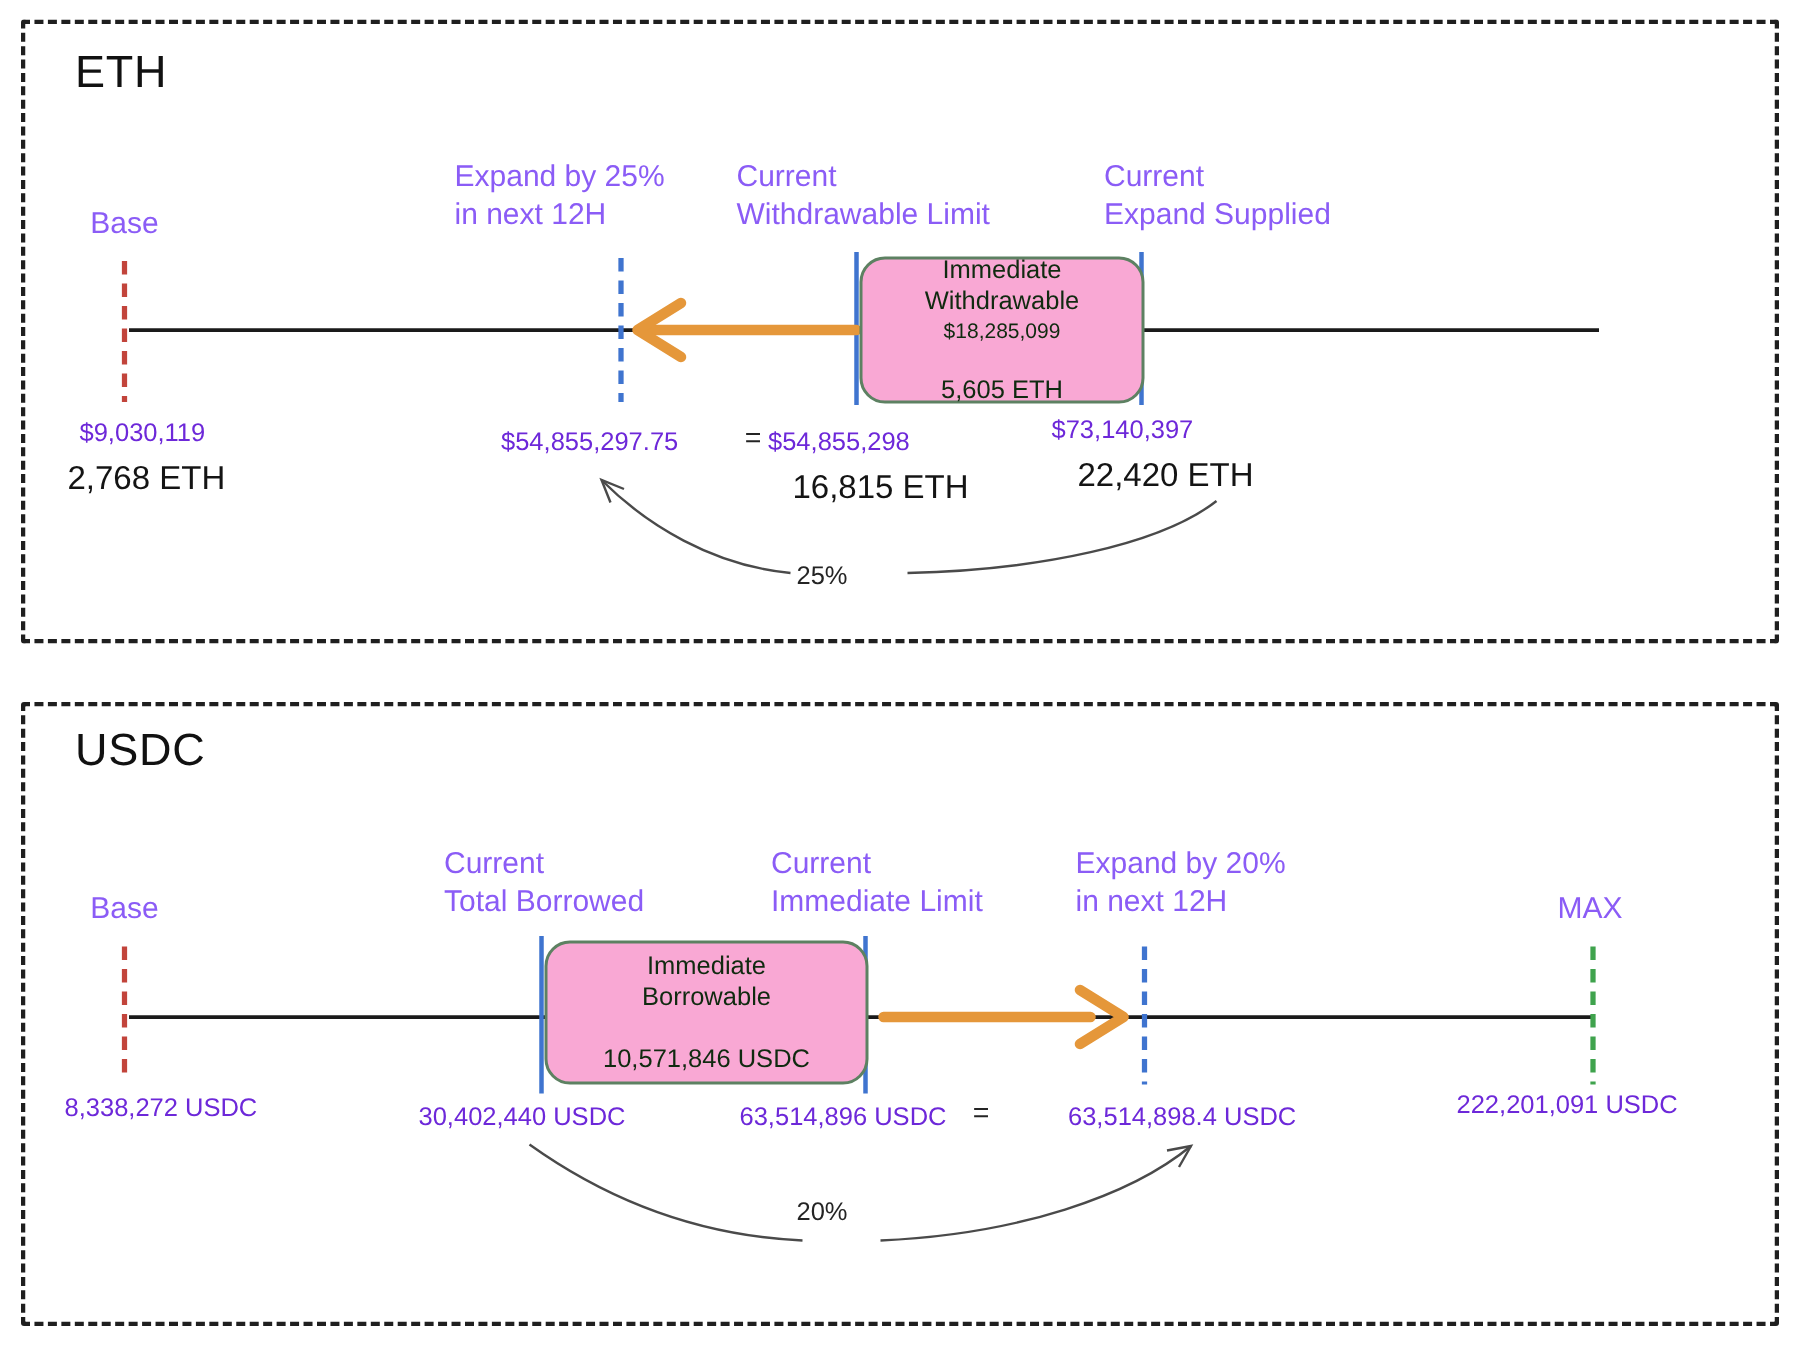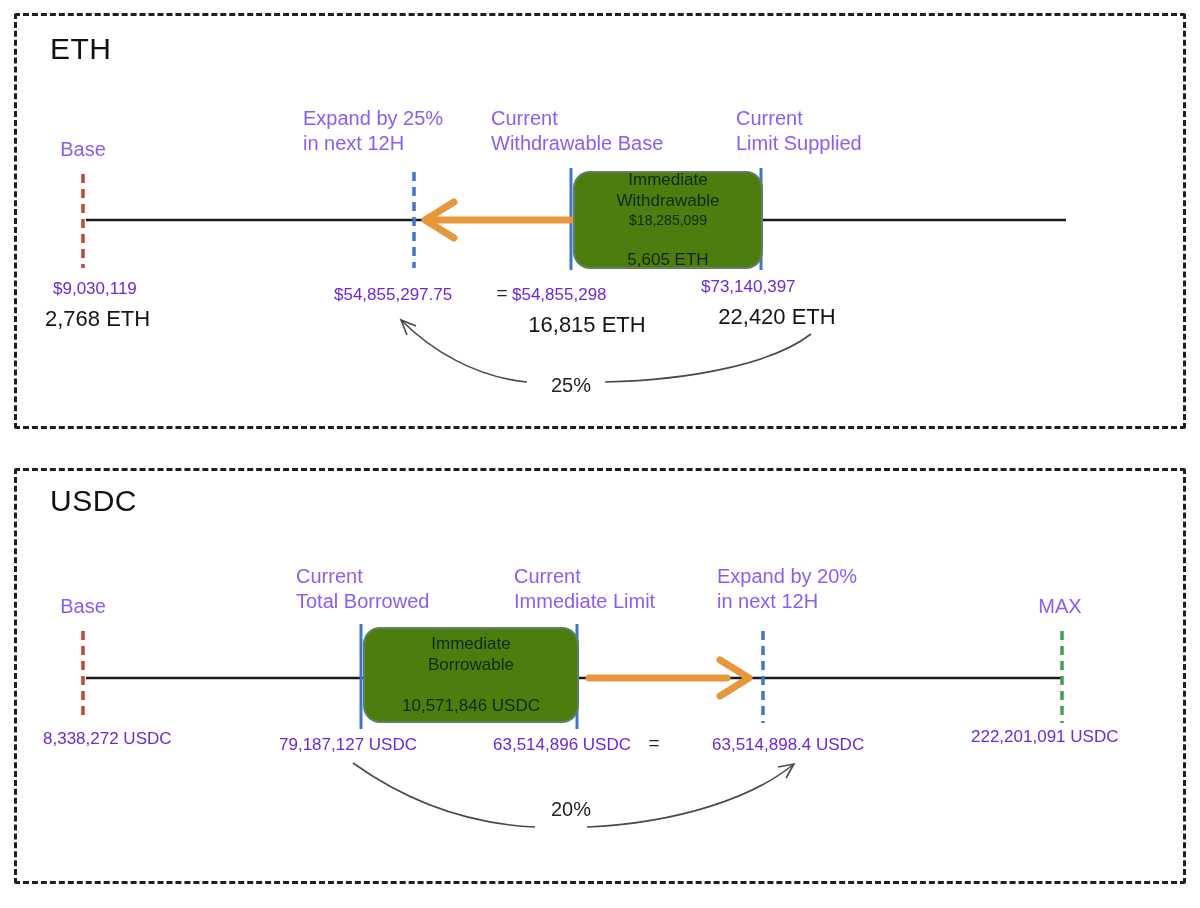--- a/index.html
+++ b/index.html
@@ -11,23 +11,23 @@
   #panel-eth{left:14px;top:13px;width:1166px;height:410px;text-decoration:underline;}
   #panel-usdc{left:14px;top:468px;width:1166px;height:410px;}
   .panel-title{position:absolute;font-size:30px;letter-spacing:.5px;color:#111;}
   .svg-layer{position:absolute;left:0;top:0;}
   .lbl{position:absolute;font-size:20px;line-height:25px;color:#8b5cf6;white-space:nowrap;}
   .lbl.center{text-align:center;}
   .val{position:absolute;font-size:17px;color:#6d28d9;white-space:nowrap;}
   .val.center{text-align:left;}
   .amt{position:absolute;font-size:22px;color:#141414;white-space:nowrap;text-align:center;}
   .eq{position:absolute;font-size:19px;color:#242424;text-align:center;}
-  .pct{position:absolute;font-size:20px;color:#242424;text-align:right;}
+  .pct{position:absolute;font-size:17px;color:#242424;text-align:left;}
   .gbox{
-    position:absolute;background:#4d7c0f;border:2px solid #5d8162;border-radius:17px;
+    position:absolute;background:#f9a8d4;border:2px solid #5d8162;border-radius:17px;
     display:flex;flex-direction:column;align-items:center;justify-content:center;
     text-align:center;z-index:3;
   }
   .gbox .b-line{font-size:17px;line-height:21px;color:#102a10;}
   .gbox .b-usd{font-size:14px;line-height:18px;color:#102a10;}
   .gbox .b-amt{font-size:17px;line-height:22px;color:#102a10;margin-top:20px;}
 </style>
 </head>
 <body>
 
@@ -67,25 +67,25 @@
       <div class="b-amt">5,605 ETH</div>
     </div>
 
     <div class="lbl center" style="left:30px;top:121px;width:72px;">Base</div>
     <div class="lbl" style="left:286px;top:90px;">
       <div>Expand by 25%</div>
       <div>in next 12H</div>
     </div>
     <div class="lbl" style="left:474px;top:90px;">
       <div>Current</div>
-      <div>Withdrawable Base</div>
+      <div>Withdrawable Limit</div>
     </div>
     <div class="lbl" style="left:719px;top:90px;">
       <div>Current</div>
-      <div>Limit Supplied</div>
+      <div>Expand Supplied</div>
     </div>
 
     <div class="val" style="left:36px;top:263px;">$9,030,119</div>
     <div class="amt" style="left:28px;top:290px;text-align:right;">2,768 ETH</div>
     <div class="val center" style="left:317px;top:269px;width:160px;">$54,855,297.75</div>
     <div class="eq" style="left:470px;top:266px;width:30px;">=</div>
     <div class="val center" style="left:495px;top:269px;width:150px;">$54,855,298</div>
     <div class="amt" style="left:494px;top:296px;width:152px;">16,815 ETH</div>
     <div class="val center" style="left:684px;top:261px;width:152px;">$73,140,397</div>
     <div class="amt" style="left:680px;top:288px;width:160px;">22,420 ETH</div>
@@ -136,21 +136,21 @@
       <div>Current</div>
       <div>Immediate Limit</div>
     </div>
     <div class="lbl" style="left:700px;top:93px;">
       <div>Expand by 20%</div>
       <div>in next 12H</div>
     </div>
     <div class="lbl center" style="left:1003px;top:123px;width:80px;">MAX</div>
 
     <div class="val" style="left:26px;top:258px;">8,338,272 USDC</div>
-    <div class="val center" style="left:262px;top:264px;width:160px;">79,187,127 USDC</div>
+    <div class="val center" style="left:262px;top:264px;width:160px;">30,402,440 USDC</div>
     <div class="val center" style="left:476px;top:264px;width:160px;">63,514,896 USDC</div>
     <div class="eq" style="left:622px;top:261px;width:30px;">=</div>
     <div class="val center" style="left:695px;top:264px;width:165px;">63,514,898.4 USDC</div>
     <div class="val center" style="left:954px;top:256px;width:160px;">222,201,091 USDC</div>
     <div class="pct" style="left:514px;top:327px;width:60px;">20%</div>
   </div>
 
 </div>
 
 </body></html>

